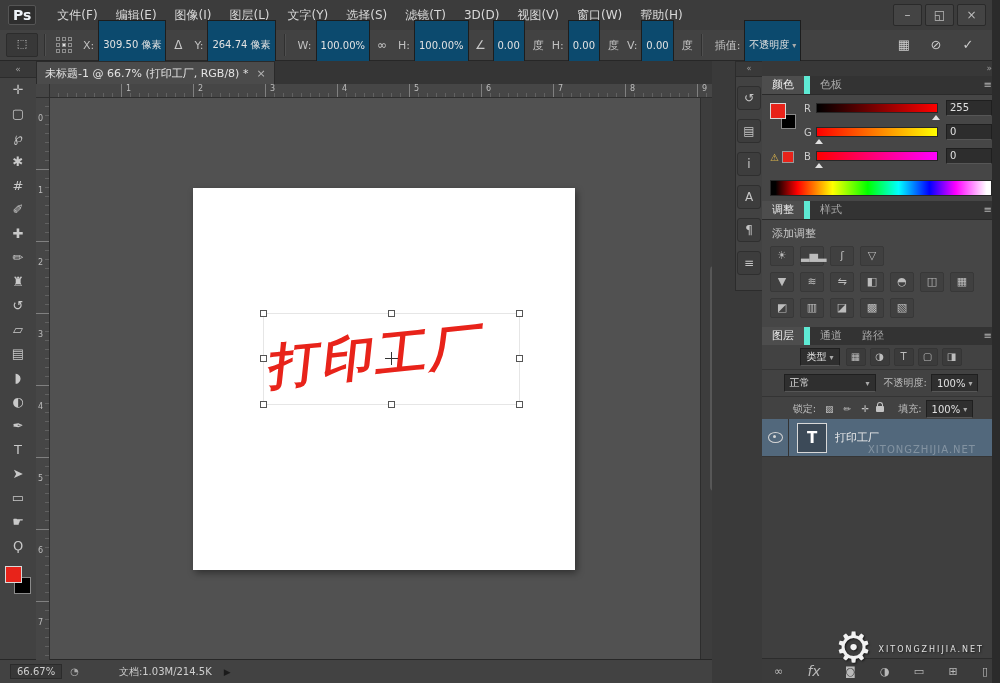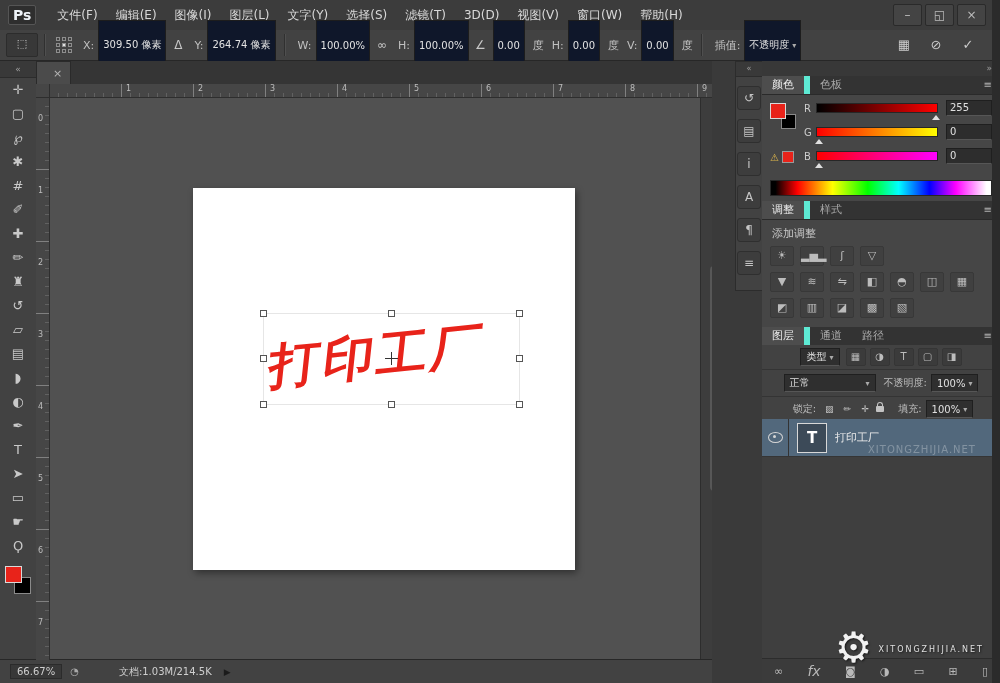--- a/index.html
+++ b/index.html
@@ -18,21 +18,21 @@
   
   .optionsbar{position:absolute;top:30px;left:0;right:0;height:30px;background:#424242;
               border-bottom:1px solid #272727;display:flex;align-items:center;font-size:11px;color:#c8c8c8;}
   .opt-toolicon{width:30px;height:22px;margin-left:6px;border:1px solid #2c2c2c;background:#383838;
                 text-align:center;line-height:20px;color:#cfcfcf;font-size:11px;border-radius:2px;}
   .opt-sep{width:1px;height:22px;background:#303030;border-right:1px solid #4f4f4f;margin:0 6px;}
   .refpoint{display:grid;grid-template-columns:repeat(3,5px);grid-auto-rows:5px;gap:1px;margin:0 4px;}
   .refpoint i{width:4px;height:4px;border:1px solid #8e8e8e;box-sizing:border-box;background:transparent;}
   .refpoint i.c{background:#e0e0e0;}
   .opt-label{margin:0 2px 0 6px;color:#c0c0c0;}
-  .opt-field{display:inline-flex;align-items:center;background:#0f172a;border:1px solid #1d1d1d;
+  .opt-field{display:inline-flex;align-items:center;background:#0c4a6e;border:1px solid #1d1d1d;
              border-bottom-color:#565656;height:17px;padding:16px 4px;font-size:10px;color:#e2e2e2;
              margin:5px 2px;white-space:nowrap;}
   .opt-btn{width:20px;text-align:center;color:#c8c8c8;font-size:12px;}
   .opt-right{margin-left:auto;display:flex;align-items:center;padding-right:10px;}
   .opt-iconbtn{width:26px;height:22px;text-align:center;line-height:22px;font-size:13px;color:#cccccc;
                border:1px solid transparent;border-radius:2px;margin-left:4px;}
   .caret{font-size:8px;color:#aaa;margin-left:3px;}
   
   .toolbar{position:absolute;left:0;top:61px;width:36px;bottom:23px;background:#424242;
            border-right:1px solid #292929;display:flex;flex-direction:column;align-items:center;}
@@ -262,20 +262,21 @@
     <div class="tool">☛</div>
     <div class="tool">Ϙ</div>
     <div class="fgbg-tool">
       <div class="fg" style="background:#e8231a;"></div>
       <div class="bg" style="background:#000000;"></div>
     </div>
   </div>
 
   <div class="tabbar">
     <div class="doc-tab">
+      <span>未标题-1 @ 66.7% (打印工厂, RGB/8) *</span>
       <span class="tab-close">×</span>
     </div>
   </div>
 
   <div class="canvas-area">
     <div class="ruler-corner"></div>
     <div class="ruler-h">
       <span class="rh" style="left:77px">1</span>
       <span class="rh" style="left:149px">2</span>
       <span class="rh" style="left:221px">3</span>

